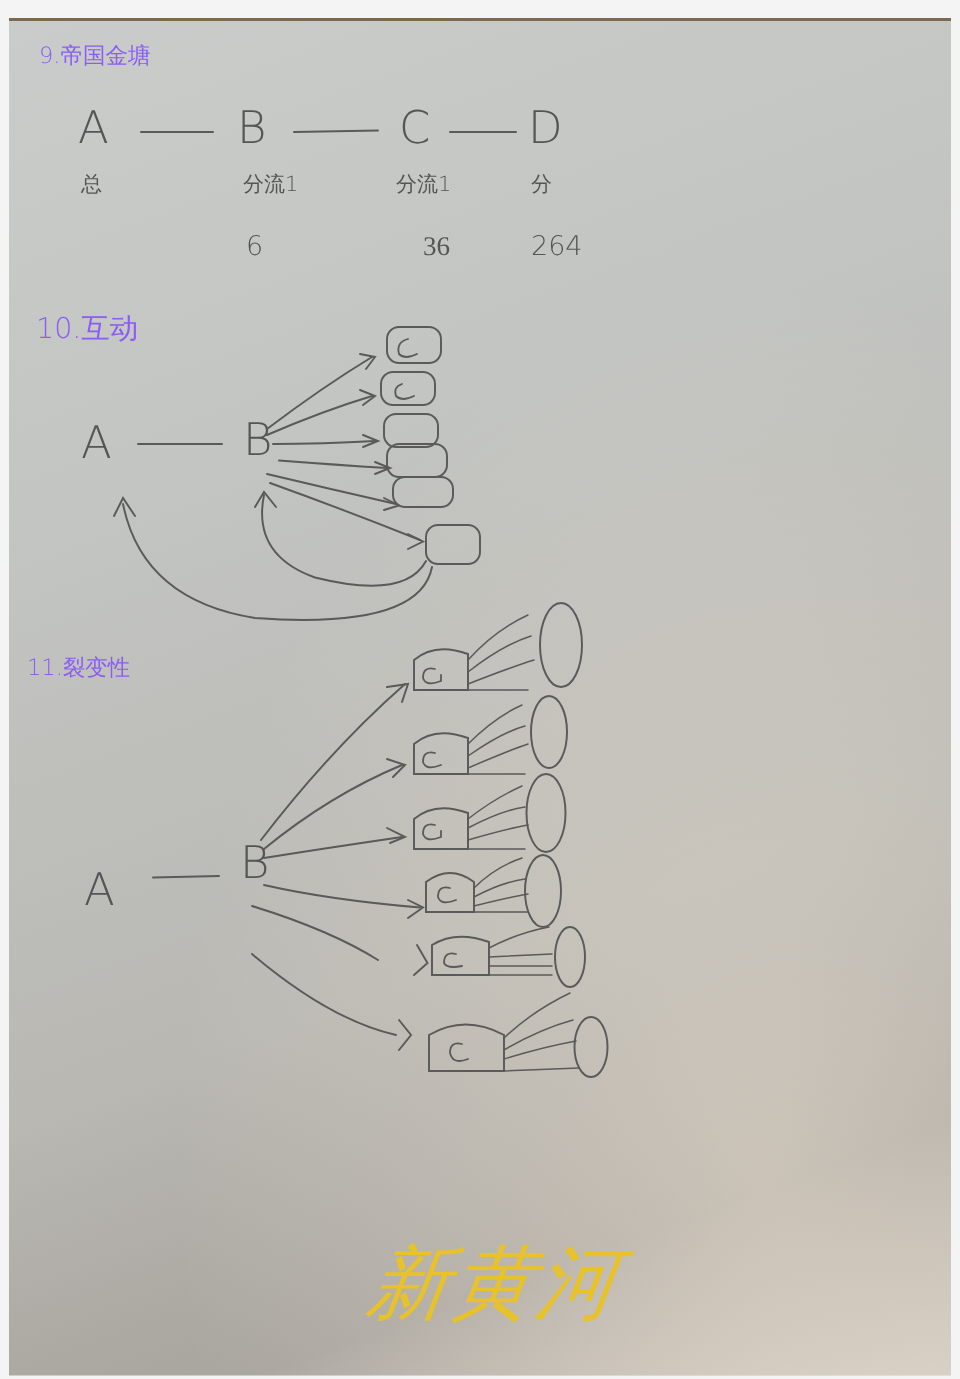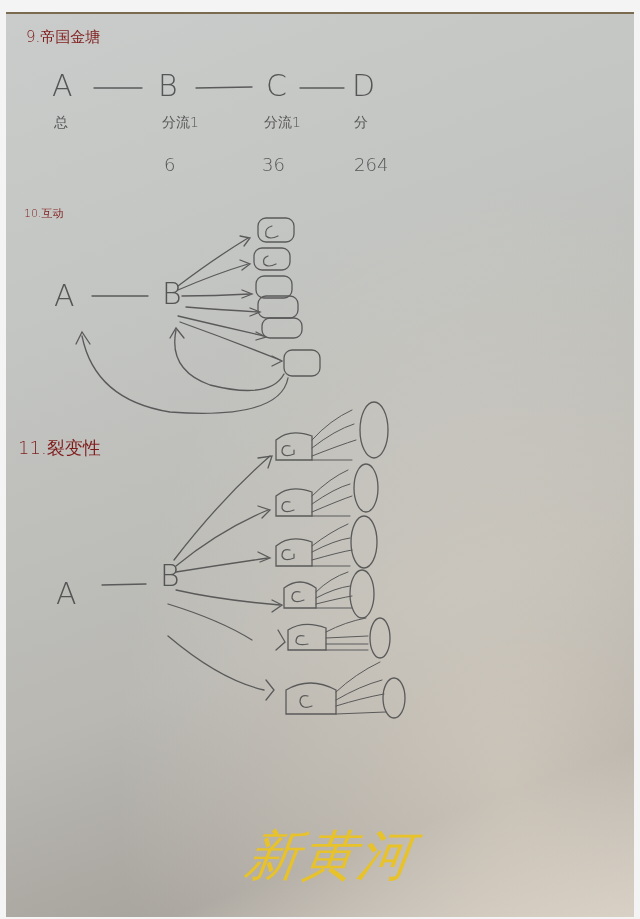--- a/index.html
+++ b/index.html
@@ -3,21 +3,21 @@
   <meta charset="utf-8">
   <style>
     html,body{margin:0;padding:0;background:#f4f4f4;}
     body{width:640px;height:919px;position:relative;overflow:hidden;font-family:"DejaVu Sans",sans-serif;}
     .paper{position:absolute;left:6px;top:12px;width:628px;height:903px;
       background:linear-gradient(160deg,#c9ccca 0%,#c3c5c2 30%,#b9b8b3 65%,#a8a49e 85%,#d2cbc2 100%);
       border-top:2px solid #7a6a50;}
     .paper-shade{position:absolute;inset:0;background:radial-gradient(ellipse at 80% 85%,rgba(230,220,205,.55),rgba(0,0,0,0) 55%);}
     svg.draw{position:absolute;left:0;top:0;}
     .hw{position:absolute;color:#4a4a4a;font-family:"DejaVu Sans",sans-serif;font-weight:300;}
-    .title{font-size:15px;color:#7f1d1d;}
+    .title{font-size:15px;color:#8b5cf6;}
     .letter{font-size:30px;font-weight:200;color:#555;}
     .note{font-size:14px;color:#555;}
     .num{font-size:18px;color:#555;}
     .watermark{position:absolute;left:246px;top:820px;font-family:"DejaVu Serif",serif;
       font-size:54px;font-style:italic;color:#e8c22a;letter-spacing:2px;transform:skewX(-8deg);}
   </style>
 </head>
 <body>
 
 <div class="paper">
@@ -27,28 +27,28 @@
 <div class="hw title" style="left:26px;top:28px;">9.帝国金塘</div>
 <div class="hw letter" style="left:52px;top:68px;">A</div>
 <div class="hw letter" style="left:158px;top:68px;">B</div>
 <div class="hw letter" style="left:266px;top:68px;">C</div>
 <div class="hw letter" style="left:352px;top:68px;">D</div>
 <div class="hw note" style="left:54px;top:114px;">总</div>
 <div class="hw note" style="left:162px;top:114px;">分流1</div>
 <div class="hw note" style="left:264px;top:114px;">分流1</div>
 <div class="hw note" style="left:354px;top:114px;">分</div>
 <div class="hw num" style="left:164px;top:154px;">6</div>
-<div class="hw num" style="left:262px;top:154px;">36</div>
+<div class="hw num" style="left:282px;top:154px;font-family:Liberation Serif, serif;">36</div>
 <div class="hw num" style="left:354px;top:154px;">264</div>
 
-<div class="hw title" style="left:24px;top:206px;font-size:11px;">10.互动</div>
+<div class="hw title" style="left:24px;top:206px;font-size:19px;">10.互动</div>
 <div class="hw letter" style="left:54px;top:278px;">A</div>
 <div class="hw letter" style="left:162px;top:276px;">B</div>
 
-<div class="hw title" style="left:18px;top:436px;font-size:18px;">11.裂变性</div>
+<div class="hw title" style="left:18px;top:436px;font-size:15px;">11.裂变性</div>
 <div class="hw letter" style="left:56px;top:576px;">A</div>
 <div class="hw letter" style="left:160px;top:558px;">B</div>
 
 <svg class="draw" width="640" height="919" fill="none" stroke="#5a5a5a" stroke-width="1.3" stroke-linecap="round">
 
   <line x1="94" y1="88" x2="142" y2="88"></line>
   <line x1="196" y1="88" x2="252" y2="87"></line>
   <line x1="300" y1="88" x2="344" y2="88"></line>
 
   <line x1="92" y1="296" x2="148" y2="296"></line>

